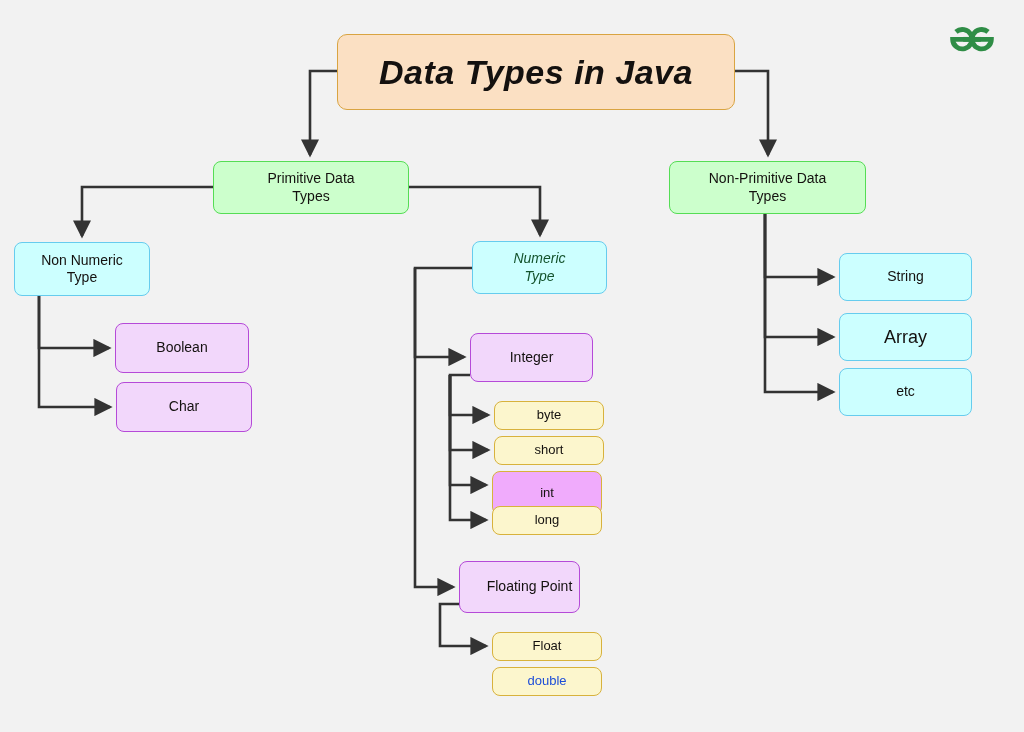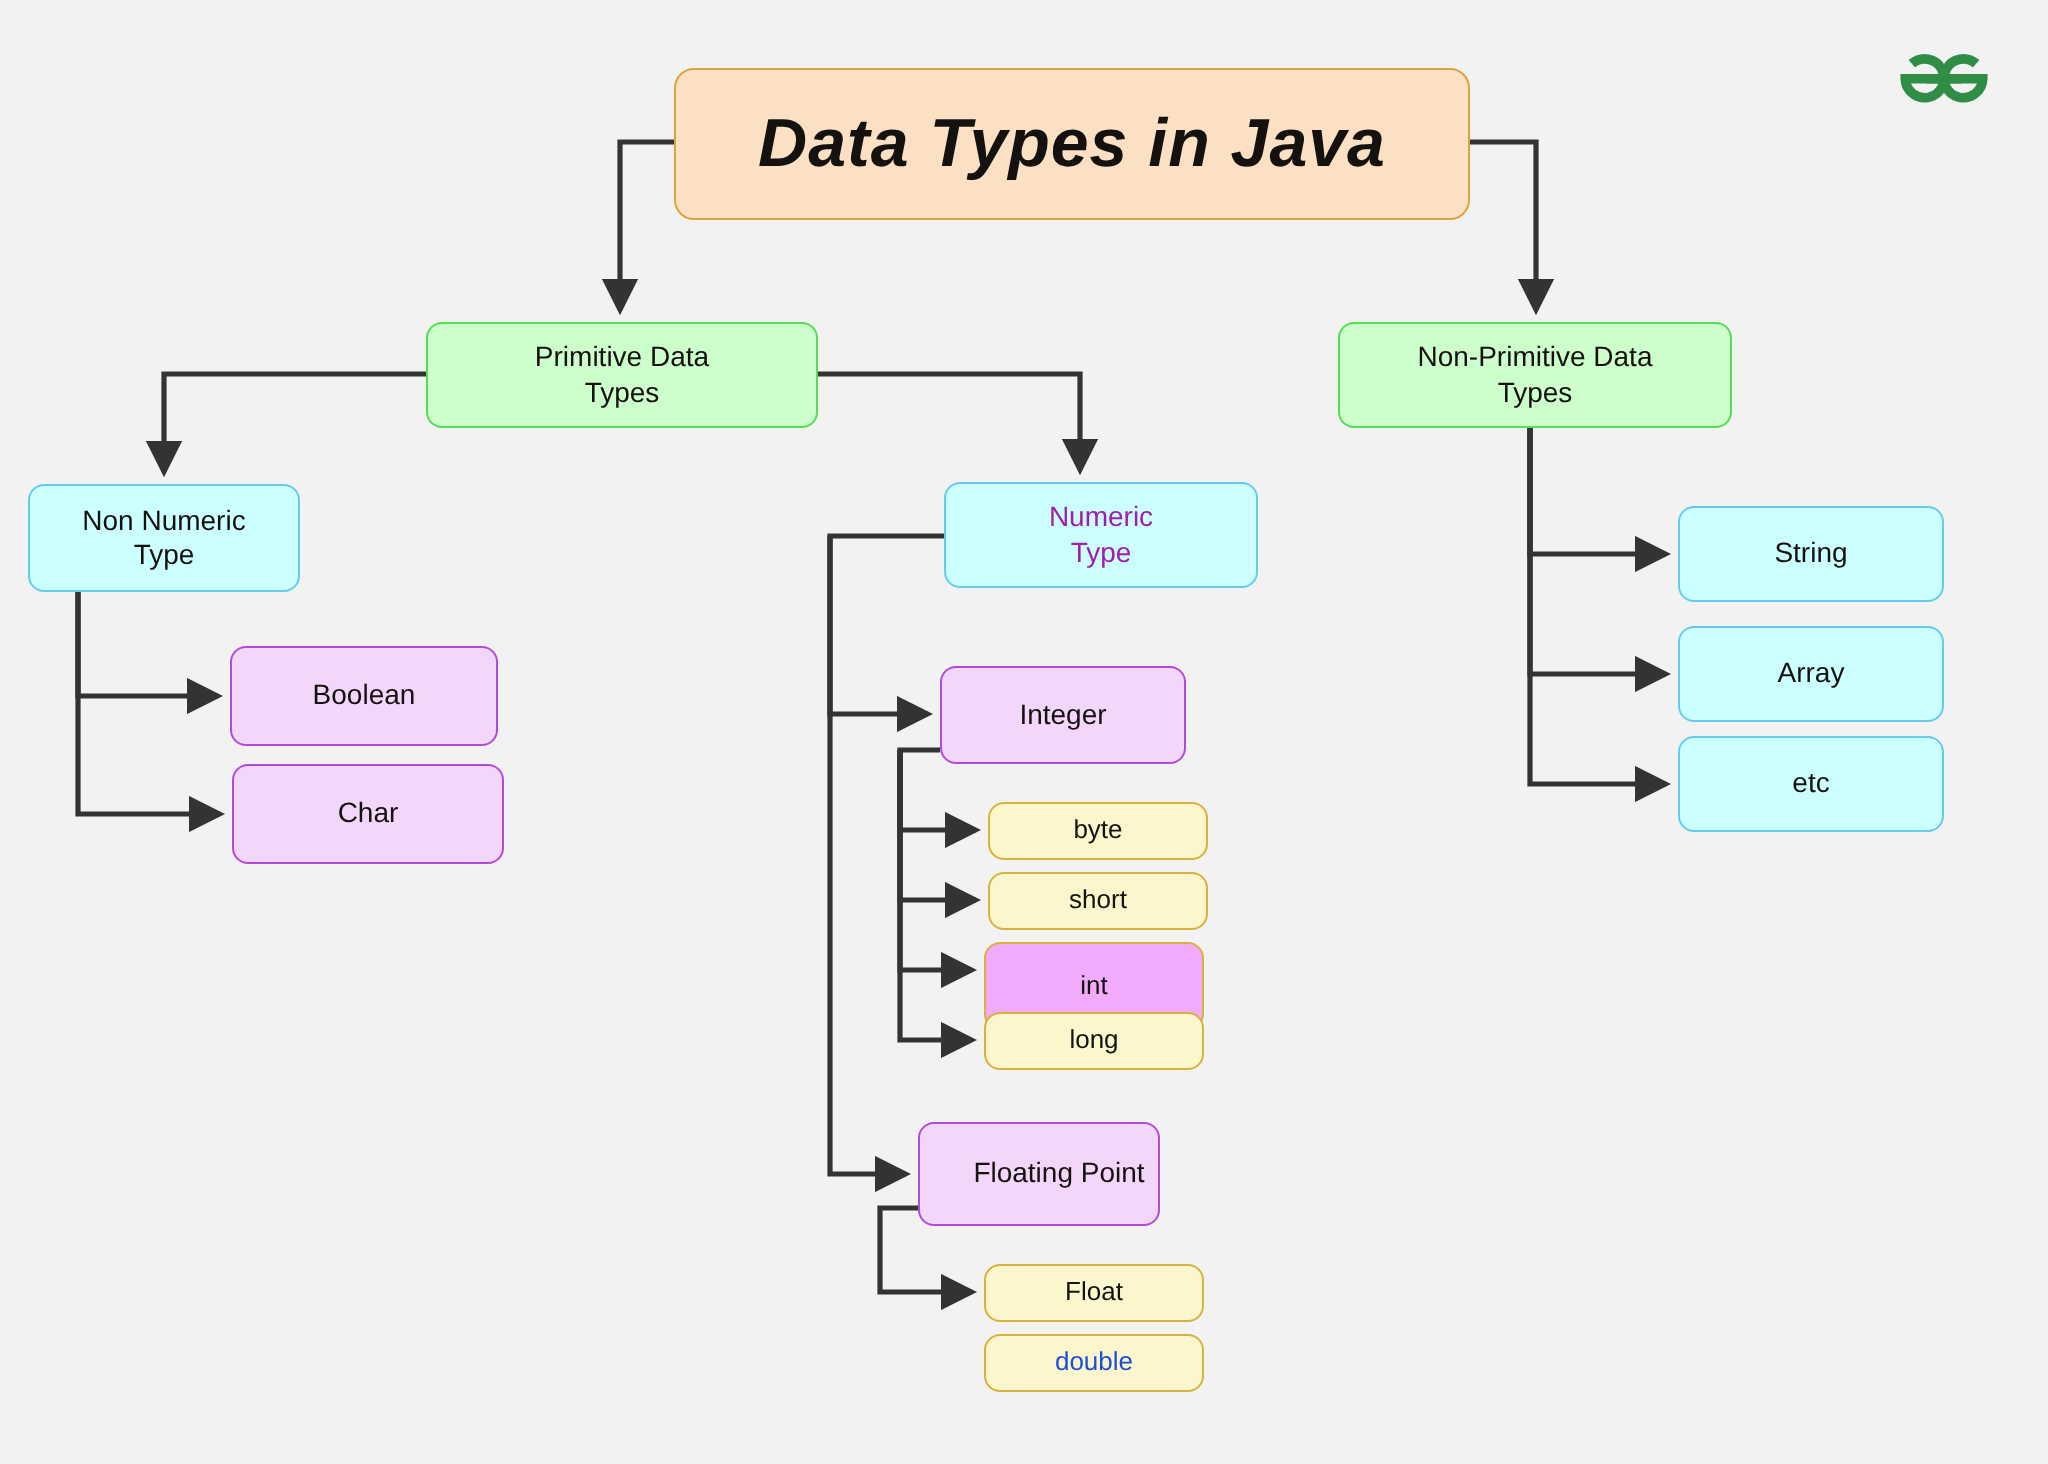--- a/index.html
+++ b/index.html
@@ -87,34 +87,34 @@
   </svg>
 
   <div id="node-layer">
       <div class="node title" style="left: 337px; top: 34px; width: 398px; height: 76px; background: rgb(251, 224, 195); border-color: rgb(217, 164, 65); font-size: 34px; color: rgb(20, 17, 15);"><span>Data Types in Java</span></div>
       <div class="node" style="left: 213px; top: 161px; width: 196px; height: 53px; background: rgb(204, 255, 204); border-color: rgb(85, 221, 85); font-size: 14px; color: rgb(20, 17, 15);"><span>Primitive Data
 Types</span></div>
       <div class="node" style="left: 669px; top: 161px; width: 197px; height: 53px; background: rgb(204, 255, 204); border-color: rgb(85, 221, 85); font-size: 14px; color: rgb(20, 17, 15);"><span>Non-Primitive Data
 Types</span></div>
       <div class="node" style="left: 14px; top: 242px; width: 136px; height: 54px; background: rgb(204, 255, 255); border-color: rgb(102, 204, 238); font-size: 14px; color: rgb(20, 17, 15); text-align: center;"><span>Non Numeric
 Type</span></div>
-      <div class="node" style="left: 472px; top: 241px; width: 157px; height: 53px; background: rgb(204, 255, 255); border-color: rgb(102, 204, 238); font-size: 14px; color: #a21caf;"><span>Numeric
+      <div class="node" style="left: 472px; top: 241px; width: 135px; height: 53px; background: rgb(204, 255, 255); border-color: rgb(102, 204, 238); font-size: 14px; color: #14532d; font-style: italic;"><span>Numeric
 Type</span></div>
       <div class="node" style="left: 115px; top: 323px; width: 134px; height: 50px; background: rgb(242, 215, 251); border-color: rgb(181, 74, 216); font-size: 14px; color: rgb(20, 17, 15);"><span>Boolean</span></div>
       <div class="node" style="left: 116px; top: 382px; width: 136px; height: 50px; background: rgb(242, 215, 251); border-color: rgb(181, 74, 216); font-size: 14px; color: rgb(20, 17, 15);"><span>Char</span></div>
       <div class="node" style="left: 470px; top: 333px; width: 123px; height: 49px; background: rgb(242, 215, 251); border-color: rgb(181, 74, 216); font-size: 14px; color: rgb(20, 17, 15);"><span>Integer</span></div>
       <div class="node" style="left: 494px; top: 401px; width: 110px; height: 29px; background: rgb(252, 246, 205); border-color: rgb(216, 178, 60); font-size: 13px; color: rgb(20, 17, 15);"><span>byte</span></div>
       <div class="node" style="left: 494px; top: 436px; width: 110px; height: 29px; background: rgb(252, 246, 205); border-color: rgb(216, 178, 60); font-size: 13px; color: rgb(20, 17, 15);"><span>short</span></div>
       <div class="node" style="left: 492px; top: 471px; width: 110px; height: 44px; background: #f0abfc; border-color: rgb(216, 178, 60); font-size: 13px; color: rgb(20, 17, 15);"><span>int</span></div>
       <div class="node" style="left: 492px; top: 506px; width: 110px; height: 29px; background: rgb(252, 246, 205); border-color: rgb(216, 178, 60); font-size: 13px; color: rgb(20, 17, 15);"><span>long</span></div>
       <div class="node" style="left: 459px; top: 561px; width: 121px; height: 52px; background: rgb(242, 215, 251); border-color: rgb(181, 74, 216); font-size: 14px; color: rgb(20, 17, 15); padding-left: 20px;"><span>Floating Point</span></div>
       <div class="node" style="left: 492px; top: 632px; width: 110px; height: 29px; background: rgb(252, 246, 205); border-color: rgb(216, 178, 60); font-size: 13px; color: rgb(20, 17, 15);"><span>Float</span></div>
       <div class="node" style="left: 492px; top: 667px; width: 110px; height: 29px; background: rgb(252, 246, 205); border-color: rgb(216, 178, 60); font-size: 13px; color: #1d4ed8;"><span>double</span></div>
       <div class="node" style="left: 839px; top: 253px; width: 133px; height: 48px; background: rgb(204, 255, 255); border-color: rgb(102, 204, 238); font-size: 14px; color: rgb(20, 17, 15);"><span>String</span></div>
-      <div class="node" style="left: 839px; top: 313px; width: 133px; height: 48px; background: rgb(204, 255, 255); border-color: rgb(102, 204, 238); font-size: 14px; color: rgb(20, 17, 15);"><span>Array</span></div>
+      <div class="node" style="left: 839px; top: 313px; width: 133px; height: 48px; background: rgb(204, 255, 255); border-color: rgb(102, 204, 238); font-size: 18px; color: rgb(20, 17, 15);"><span>Array</span></div>
       <div class="node" style="left: 839px; top: 368px; width: 133px; height: 48px; background: rgb(204, 255, 255); border-color: rgb(102, 204, 238); font-size: 14px; color: rgb(20, 17, 15);"><span>etc</span></div>
     </div>
 
   <div id="logo" style="left: 950px; top: 20px;">
     <svg width="44" height="44" viewBox="0 0 100 100" xmlns="http://www.w3.org/2000/svg">
       <g fill="none" stroke-width="11" stroke-linecap="butt">
         <path d="M 44 44 L 6 44 A 22 22 0 1 0 13.5 27" stroke="#2f8d46"></path>
         <path d="M 56 44 L 94 44 A 22 22 0 1 1 86.5 27" stroke="#2f8d46"></path>
         <path d="M 30 44 L 70 44" stroke="#2f8d46" stroke-width="11"></path>
       </g>

